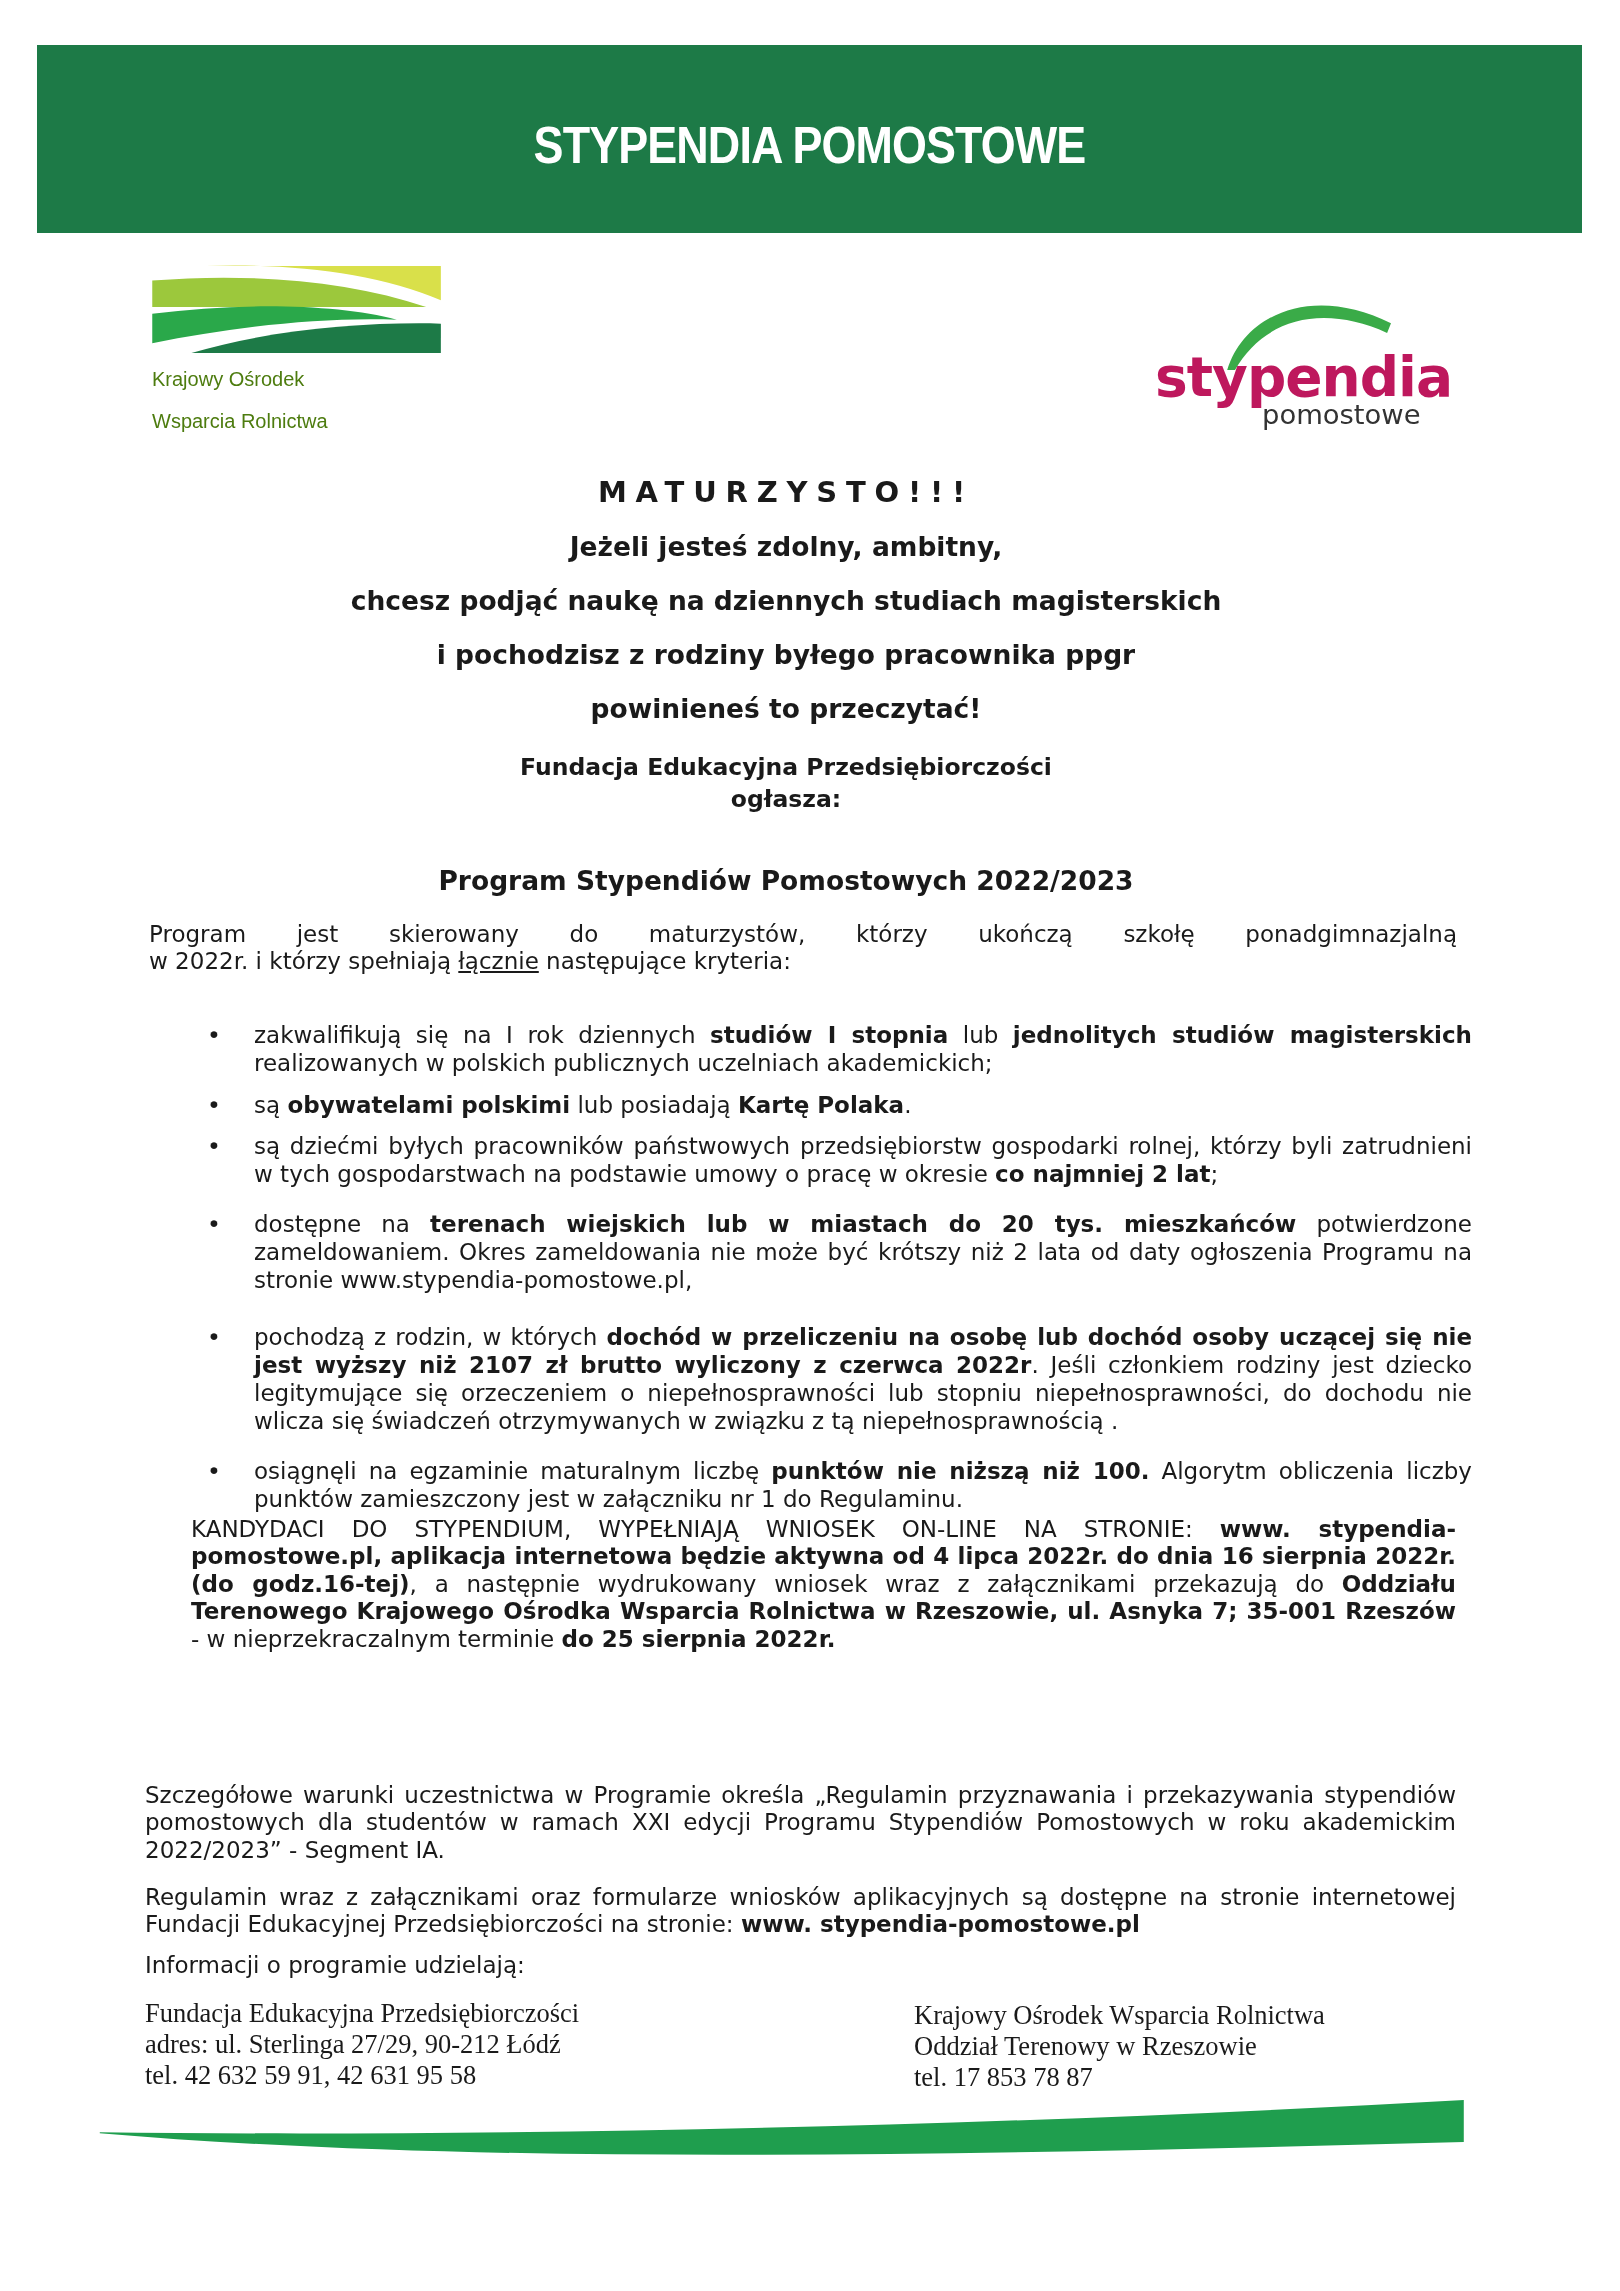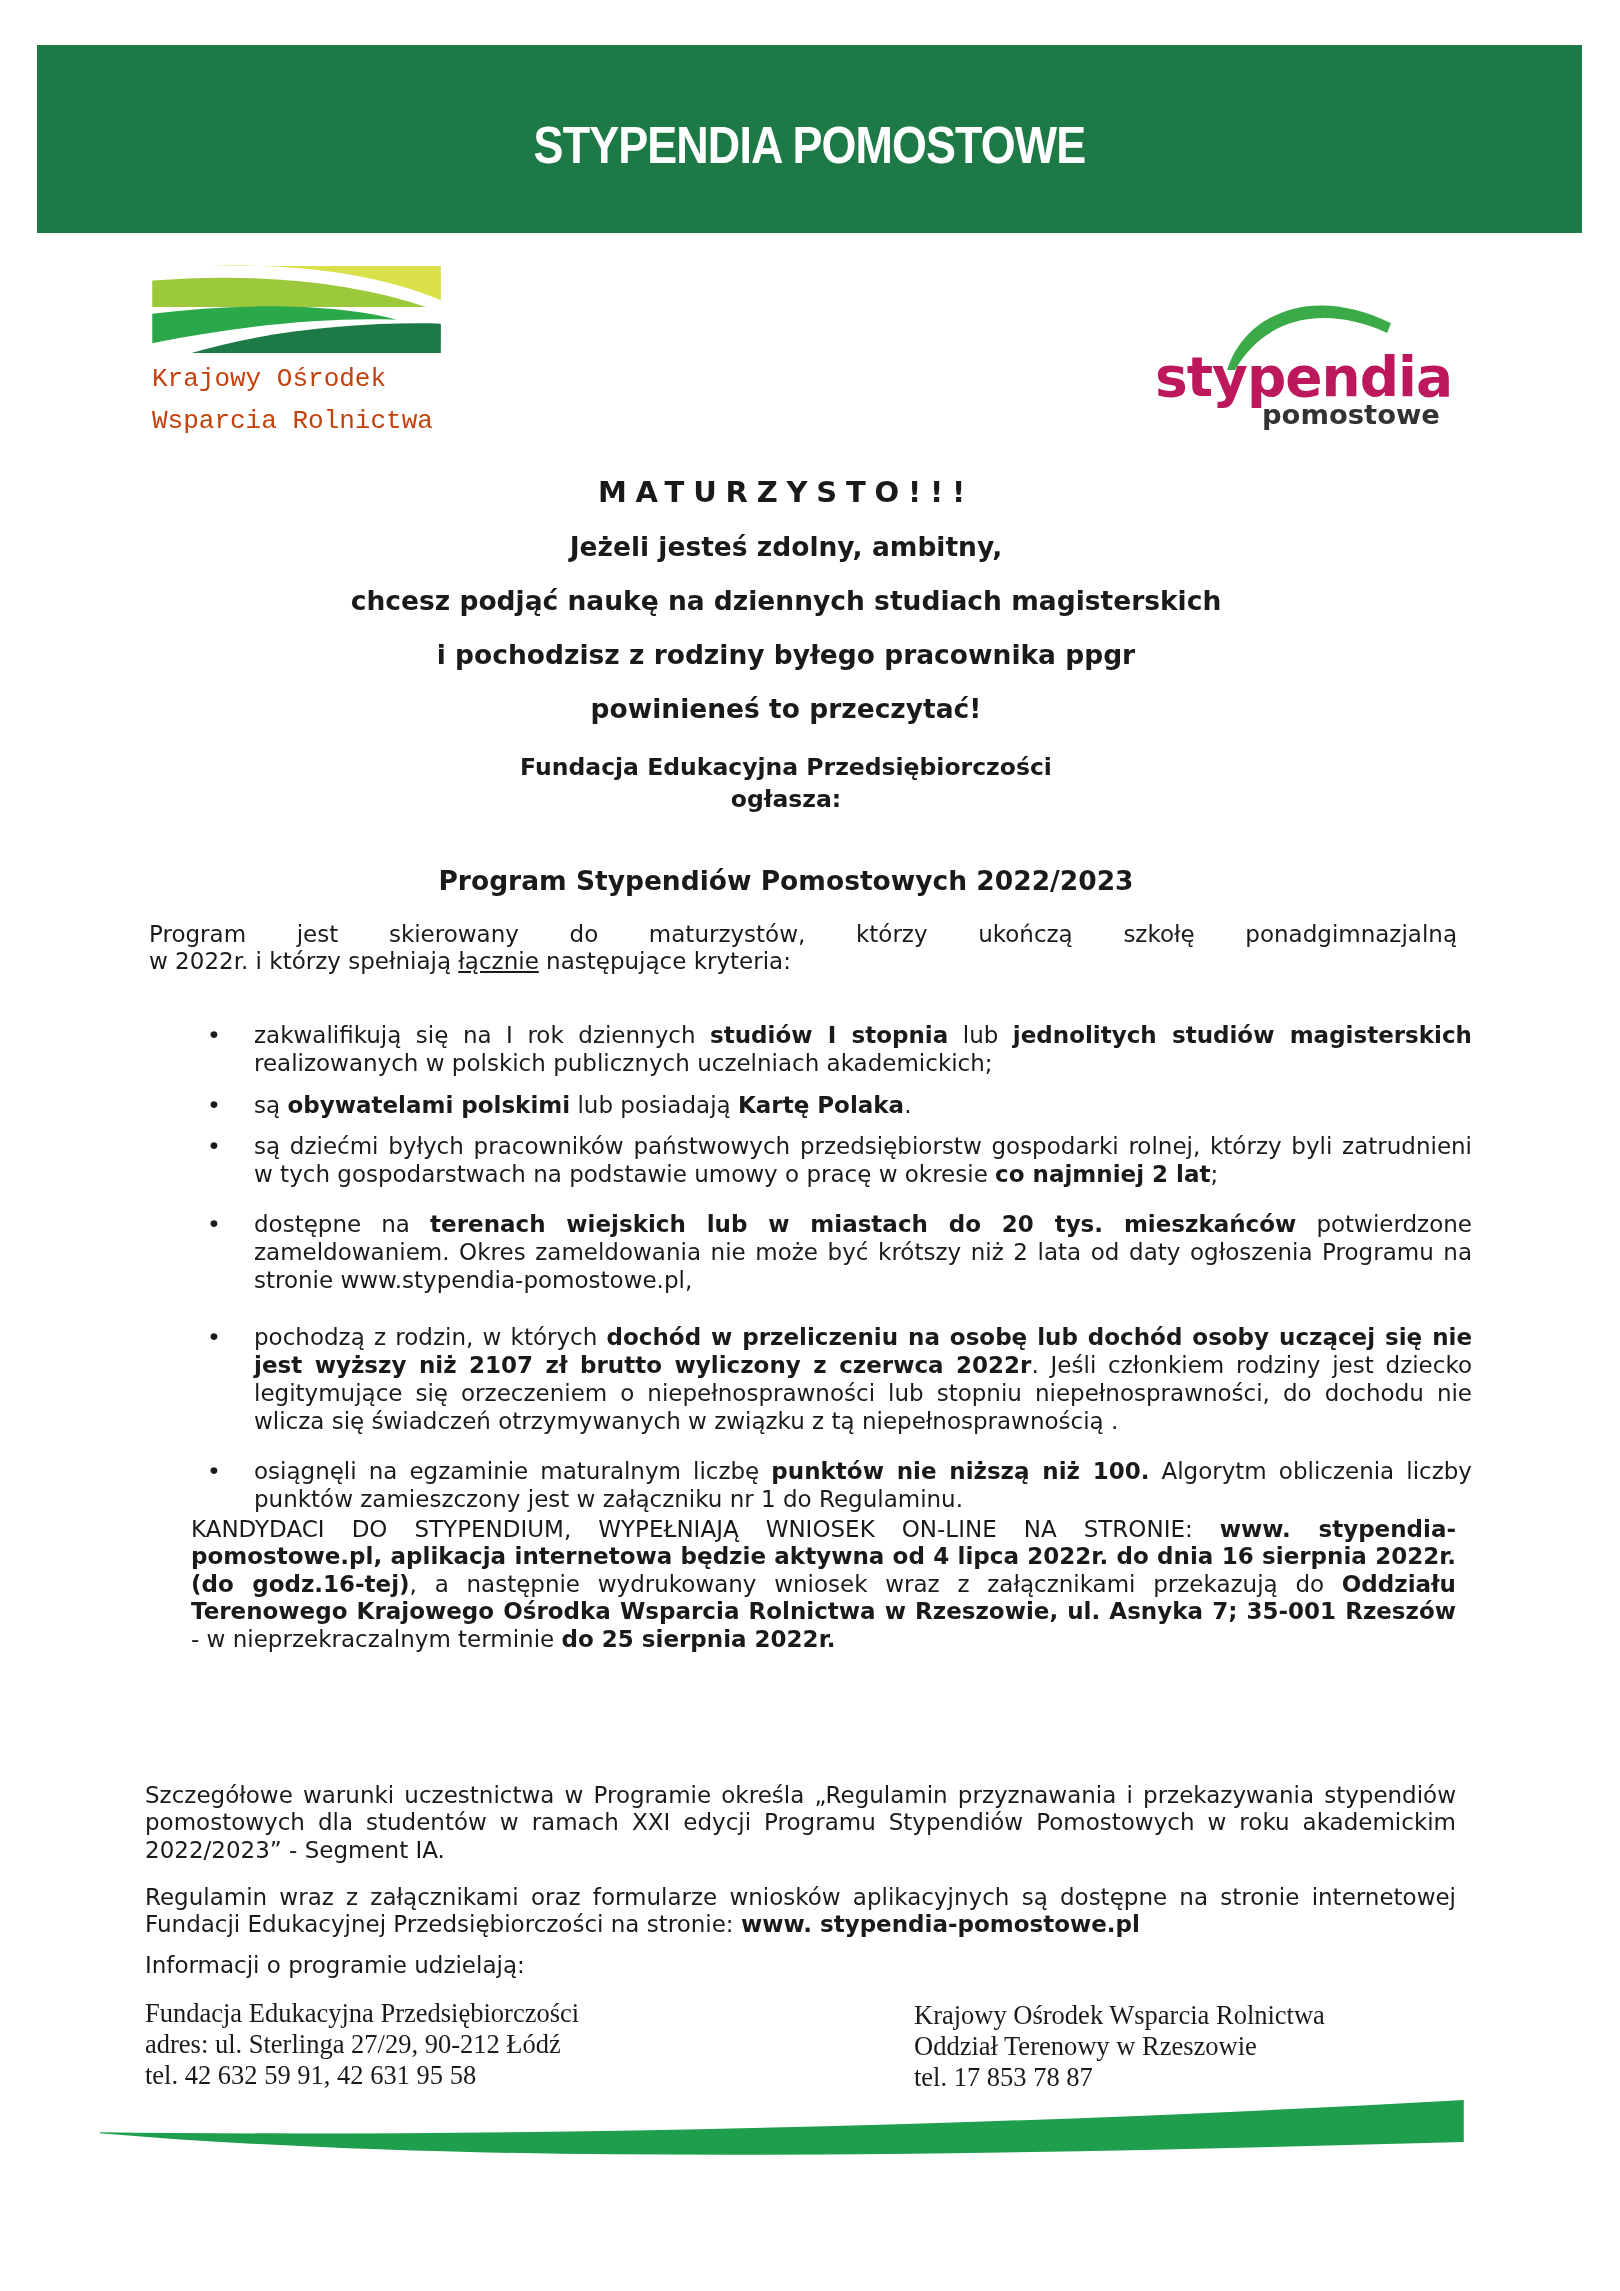--- a/index.html
+++ b/index.html
@@ -2,24 +2,24 @@
 <html><head>
 <meta charset="utf-8">
 <style>
   html, body { margin:0; padding:0; background:#ffffff; }
   body { width:1620px; height:2292px; position:relative; overflow:hidden; color:#1a1a1a;
          font-family:"DejaVu Sans", sans-serif; }
   .band { position:absolute; left:37px; top:45px; width:1545px; height:188px; background:#1d7a47; }
   .band-title { position:absolute; left:0; right:0; top:71px; text-align:center; color:#fff;
          font-family:"Liberation Sans", sans-serif; font-weight:bold; font-size:51px; letter-spacing:-1px; transform:scaleX(0.88); }
   .kowr-logo { position:absolute; left:152px; top:263px; width:294px; height:90px; }
-  .kowr-text { position:absolute; left:152px; top:358px; font-family:Liberation Mono, monospace; font-size:26px; color:#c2410c; line-height:42px; }
+  .kowr-text { position:absolute; left:152px; top:358px; font-family:Liberation Sans, sans-serif; font-size:20px; color:#4d7c0f; line-height:42px; }
   .sp-arc { position:absolute; left:1225px; top:294px; }
   .sp-word { position:absolute; left:1155px; top:345px; font-size:55px; font-weight:bold; color:#be185d; font-family:"DejaVu Sans", sans-serif; letter-spacing:-1px; }
-  .sp-sub { position:absolute; left:1262px; top:399px; font-size:27.4px; color:#333;font-weight:bold; }
+  .sp-sub { position:absolute; left:1262px; top:399px; font-size:27.4px; color:#333; }
 
   .center { position:absolute; left:0; width:1572px; text-align:center; font-family:"DejaVu Sans", sans-serif; font-weight:bold; }
   .h-matur { top:475px; font-size:29px; letter-spacing:8.8px; }
   .h-line { font-size:26.5px; }
   .h-fund { font-size:23.5px; line-height:32px; }
   .h-prog { font-size:26.5px; }
 
   .text { position:absolute; left:149px; width:1308px; font-size:23px; line-height:27.4px; text-align:justify; text-align-last:auto; }
   .text b { font-weight:bold; }
   .just-last { text-align-last:justify; }

